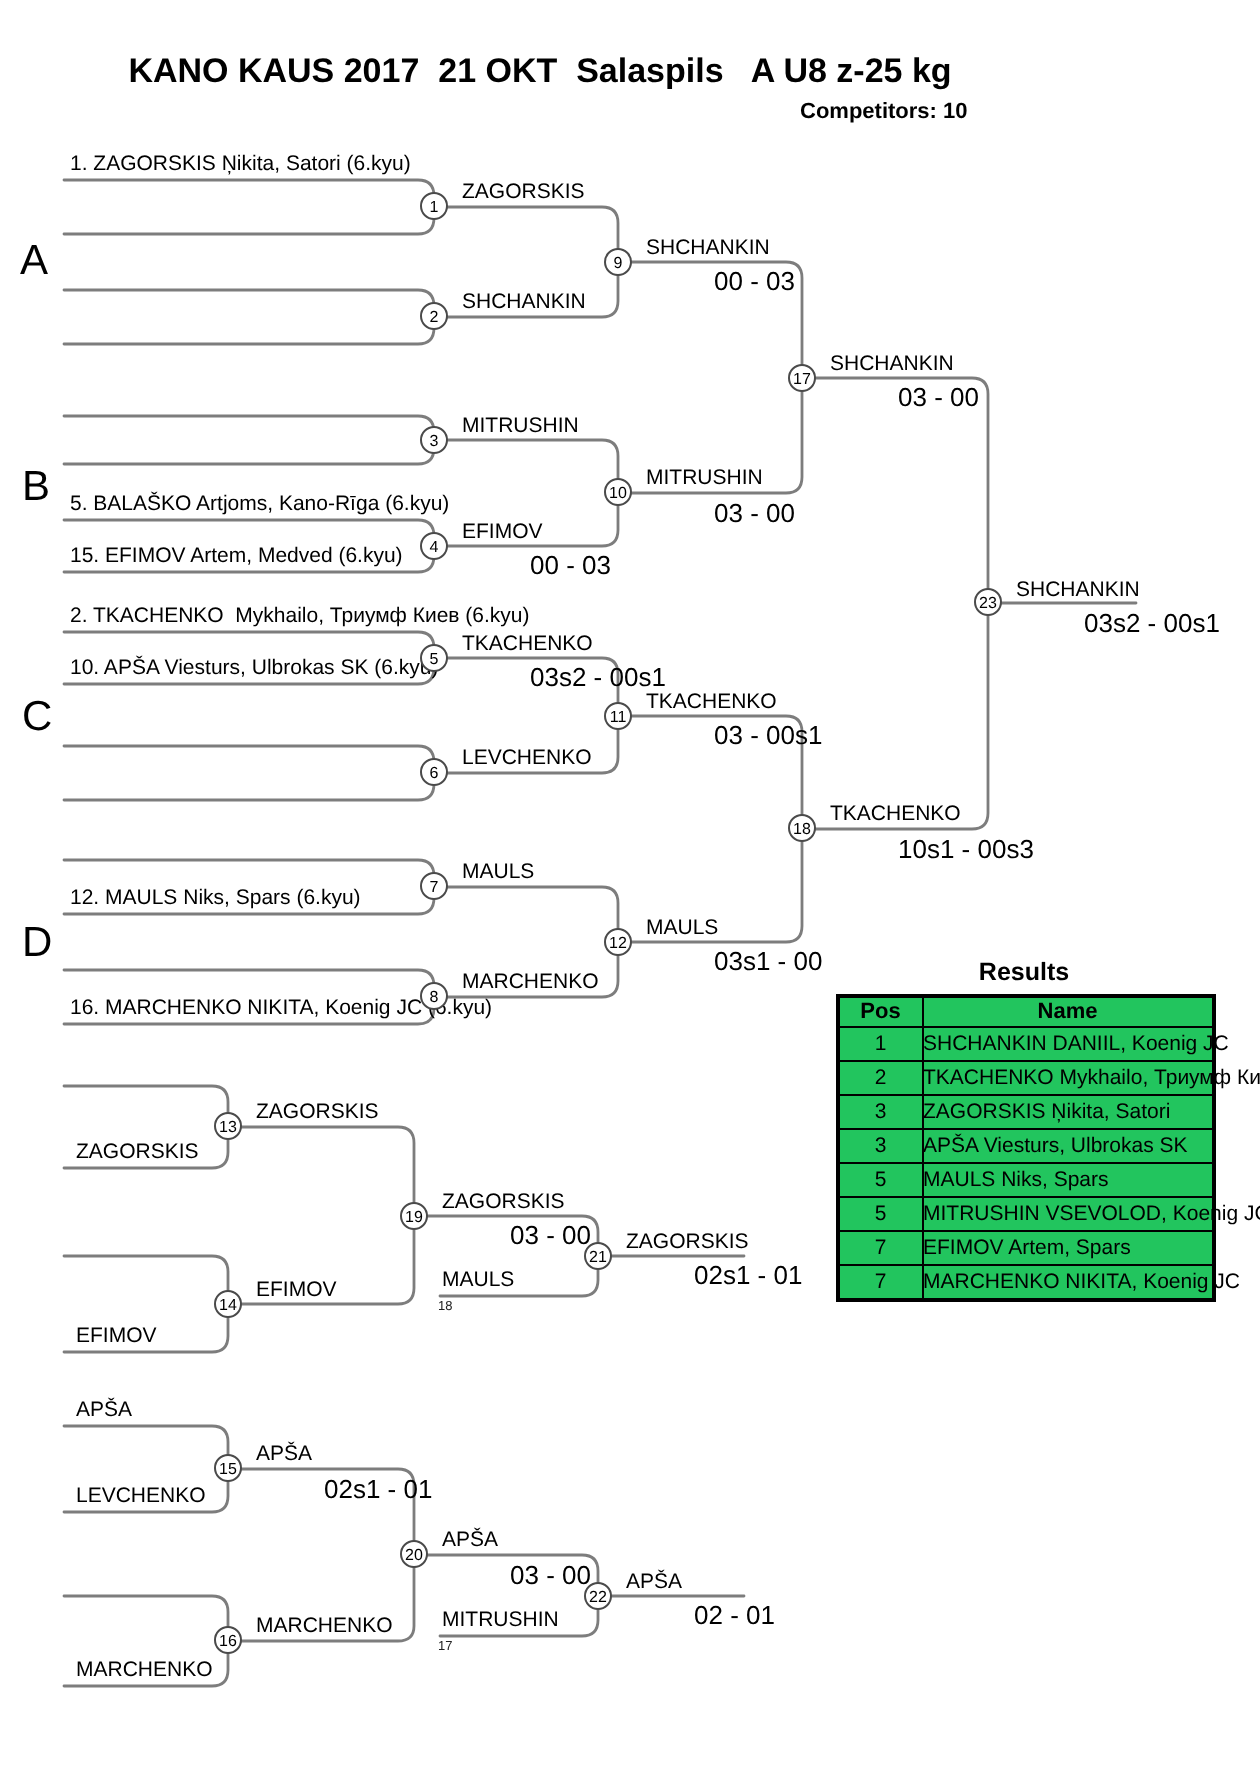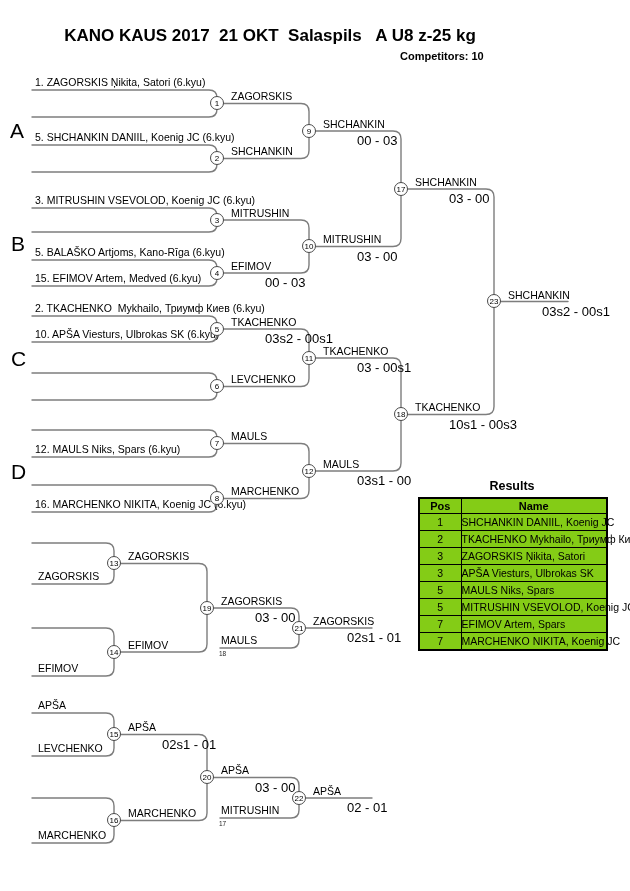--- a/index.html
+++ b/index.html
@@ -18,21 +18,21 @@
   .sec { font-size:21px; }            
   .mc {                               
     position:absolute; width:14px; height:14px; box-sizing:border-box;
     border:1.2px solid #4a4a4a; border-radius:50%; background:#fff;
     font-size:8px; display:flex; align-items:center; justify-content:center;
     z-index:3;
   }
   .rtitle { font-weight:bold; font-size:12.5px; text-align:center; }
   table.results-table {
     position:absolute; border-collapse:collapse; table-layout:fixed;
-    border:2px solid #000; font-size:10.5px; background:#84cc16;
+    border:2px solid #000; font-size:10.5px; background:#22c55e;
   }
   table.results-table th, table.results-table td { border:1px solid #000; }
   table.results-table th { font-weight:bold; font-size:11px; height:14px; text-align:center; padding:0; }
   table.results-table td { height:16px; padding:0; }
   td.pos { text-align:center; }
   td.name { text-align:left; padding-left:5px; white-space:nowrap; }
 </style>
 </head>
 <body>
 
@@ -71,22 +71,20 @@
 
   <div class="t title" style="left:30px;top:26px;width:480px">KANO KAUS 2017  21 OKT  Salaspils   A U8 z-25 kg</div>
   <div class="t competitors" style="left:400px;top:50px;width:190px">Competitors: 10</div>
 
   <div class="t sec" style="left:10px;top:119px">A</div>
   <div class="t sec" style="left:11px;top:232px">B</div>
   <div class="t sec" style="left:11px;top:347px">C</div>
   <div class="t sec" style="left:11px;top:460px">D</div>
 
   <div class="t seed" style="left:35px;top:76px">1. ZAGORSKIS Ņikita, Satori (6.kyu)</div>
-  <div class="t seed" style="left:35px;top:131px">5. SHCHANKIN DANIIL, Koenig JC (6.kyu)</div>
-  <div class="t seed" style="left:35px;top:194px">3. MITRUSHIN VSEVOLOD, Koenig JC (6.kyu)</div>
   <div class="t seed" style="left:35px;top:246px">5. BALAŠKO Artjoms, Kano-Rīga (6.kyu)</div>
   <div class="t seed" style="left:35px;top:272px">15. EFIMOV Artem, Medved (6.kyu)</div>
   <div class="t seed" style="left:35px;top:302px">2. TKACHENKO  Mykhailo, Триумф Киев (6.kyu)</div>
   <div class="t seed" style="left:35px;top:328px">10. APŠA Viesturs, Ulbrokas SK (6.kyu)</div>
   <div class="t seed" style="left:35px;top:443px">12. MAULS Niks, Spars (6.kyu)</div>
   <div class="t seed" style="left:35px;top:498px">16. MARCHENKO NIKITA, Koenig JC (6.kyu)</div>
 
   <div class="t w" style="left:231px;top:90px">ZAGORSKIS</div>
   <div class="t w" style="left:231px;top:145px">SHCHANKIN</div>
   <div class="t w" style="left:231px;top:207px">MITRUSHIN</div>

